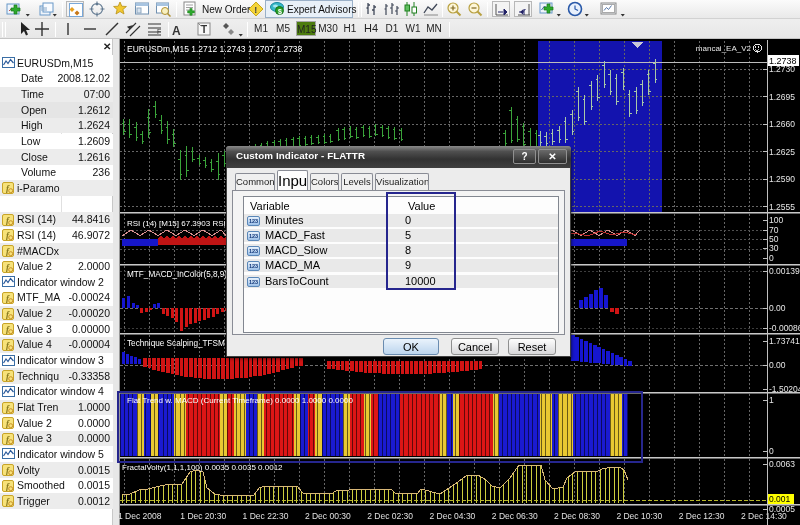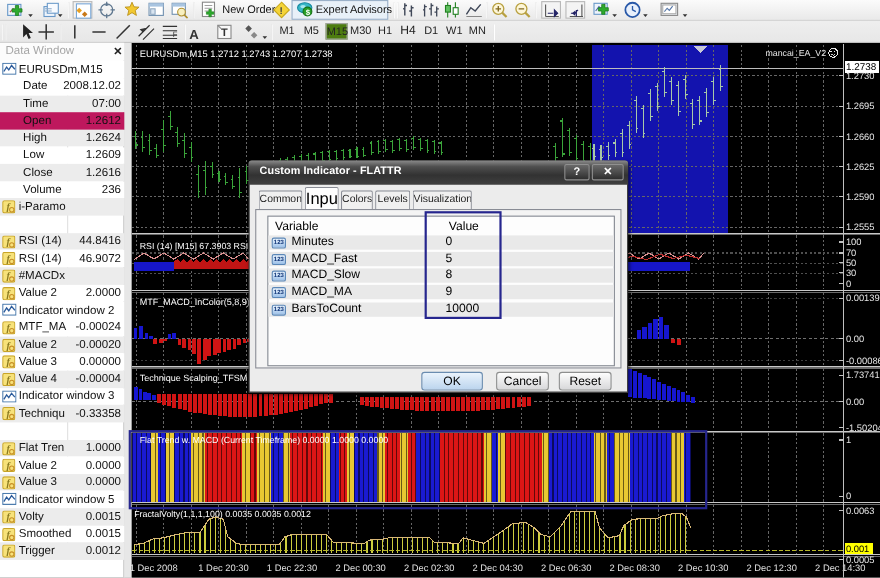--- a/index.html
+++ b/index.html
@@ -1048,41 +1048,40 @@
 <div style="position:absolute;left:318px;top:21px;width:20px;height:15px;font-size:10px;color:#222;text-align:center;line-height:15px">M30</div>
 <div style="position:absolute;left:341px;top:21px;width:18px;height:15px;font-size:10px;color:#222;text-align:center;line-height:15px">H1</div>
 <div style="position:absolute;left:362px;top:21px;width:18px;height:15px;font-size:11px;color:#222;text-align:center;line-height:15px">H4</div>
 <div style="position:absolute;left:383px;top:21px;width:18px;height:15px;font-size:10px;color:#222;text-align:center;line-height:15px">D1</div>
 <div style="position:absolute;left:404px;top:21px;width:18px;height:15px;font-size:10px;color:#222;text-align:center;line-height:15px">W1</div>
 <div style="position:absolute;left:425px;top:21px;width:18px;height:15px;font-size:10px;color:#222;text-align:center;line-height:15px">MN</div>
 <div style="position:absolute;left:449px;top:22px;width:1px;height:15px;background:#c6c6c6;border-right:1px solid #fff"></div>
 </div>
 
 <div class="abs" style="left:0;top:39px;width:113px;height:486px;background:#ffffff;border-right:1px solid #c8c8c8;font-size:10.5px;color:#111;z-index:2">
-  <div class="abs" style="left:0;top:0;width:113px;height:16px;background:#fcfcfc;color:#a6a6a6;padding-left:5px;line-height:15px">Data Window</div>
   <div class="abs" style="left:103px;top:2px;color:#222;font-weight:bold;font-size:10px">✕</div>
   <div class="abs" style="left:61px;top:16px;width:1px;height:450px;background:#e0e0e0"></div>
   <div class="abs" style="left:0;top:-39px;width:113px">
   </div>
 <div style="position:absolute;left:0;top:16.2px;width:113px;height:15.65px;background:#ffffff">
         <svg width="13" height="11" viewBox="0 0 13 11" style="position:absolute;left:2px;top:2px">
           <rect x="0.5" y="0.5" width="12" height="10" fill="#ffffff" stroke="#3a6ea5"></rect>
           <path d="M 1.5 8 L 4 4 L 6 6.5 L 8.5 2.5 L 11.5 6" fill="none" stroke="#2a5a9a" stroke-width="1.2"></path>
         </svg>
         <span style="position:absolute;left:17px;top:1.5px">EURUSDm,M15</span>
       </div>
 <div style="position:absolute;left:0;top:31.9px;width:113px;height:15.65px;background:#ffffff">
         <span style="position:absolute;left:21px;top:1.5px">Date</span>
         <span style="position:absolute;right:3px;top:1.5px">2008.12.02</span>
       </div>
 <div style="position:absolute;left:0;top:47.5px;width:113px;height:15.65px;background:#ececec">
         <span style="position:absolute;left:21px;top:1.5px">Time</span>
         <span style="position:absolute;right:3px;top:1.5px">07:00</span>
       </div>
-<div style="position:absolute;left:0;top:63.2px;width:113px;height:15.65px;background:#be185d">
+<div style="position:absolute;left:0;top:63.2px;width:113px;height:15.65px;background:#e5e5e5">
         <span style="position:absolute;left:21px;top:1.5px">Open</span>
         <span style="position:absolute;right:3px;top:1.5px">1.2612</span>
       </div>
 <div style="position:absolute;left:0;top:78.8px;width:113px;height:15.65px;background:#ececec">
         <span style="position:absolute;left:21px;top:1.5px">High</span>
         <span style="position:absolute;right:3px;top:1.5px">1.2624</span>
       </div>
 <div style="position:absolute;left:0;top:94.5px;width:113px;height:15.65px;background:#ffffff">
         <span style="position:absolute;left:21px;top:1.5px">Low</span>
         <span style="position:absolute;right:3px;top:1.5px">1.2609</span>
@@ -1189,20 +1188,27 @@
         <span style="position:absolute;left:17px;top:1.5px">Indicator window 3</span>
       </div>
 <div style="position:absolute;left:0;top:329.2px;width:113px;height:15.65px;background:#ececec">
         <svg width="12" height="12" viewBox="0 0 12 12" style="position:absolute;left:2px;top:2px">
           <rect x="0.5" y="0.5" width="11" height="11" rx="1.5" fill="#f7e27a" stroke="#c8a428"></rect>
           <text x="4" y="9" font-size="9" font-style="italic" font-weight="bold" fill="#8a7a20" font-family="Liberation Serif">f</text>
           <circle cx="8.7" cy="8.7" r="2" fill="#f7e27a" stroke="#c89028" stroke-width="1"></circle>
         </svg>
         <span style="position:absolute;left:17px;top:1.5px">Techniqu</span>
         <span style="position:absolute;right:3px;top:1.5px">-0.33358</span>
+      </div>
+<div style="position:absolute;left:0;top:344.9px;width:113px;height:15.65px;background:#ffffff">
+        <svg width="13" height="11" viewBox="0 0 13 11" style="position:absolute;left:2px;top:2px">
+          <rect x="0.5" y="0.5" width="12" height="10" fill="#ffffff" stroke="#3a6ea5"></rect>
+          <path d="M 1.5 8 L 4 4 L 6 6.5 L 8.5 2.5 L 11.5 6" fill="none" stroke="#2a5a9a" stroke-width="1.2"></path>
+        </svg>
+        <span style="position:absolute;left:17px;top:1.5px">Indicator window 4</span>
       </div>
 <div style="position:absolute;left:0;top:360.5px;width:113px;height:15.65px;background:#ececec">
         <svg width="12" height="12" viewBox="0 0 12 12" style="position:absolute;left:2px;top:2px">
           <rect x="0.5" y="0.5" width="11" height="11" rx="1.5" fill="#f7e27a" stroke="#c8a428"></rect>
           <text x="4" y="9" font-size="9" font-style="italic" font-weight="bold" fill="#8a7a20" font-family="Liberation Serif">f</text>
           <circle cx="8.7" cy="8.7" r="2" fill="#f7e27a" stroke="#c89028" stroke-width="1"></circle>
         </svg>
         <span style="position:absolute;left:17px;top:1.5px">Flat Tren</span>
         <span style="position:absolute;right:3px;top:1.5px">1.0000</span>
       </div>

